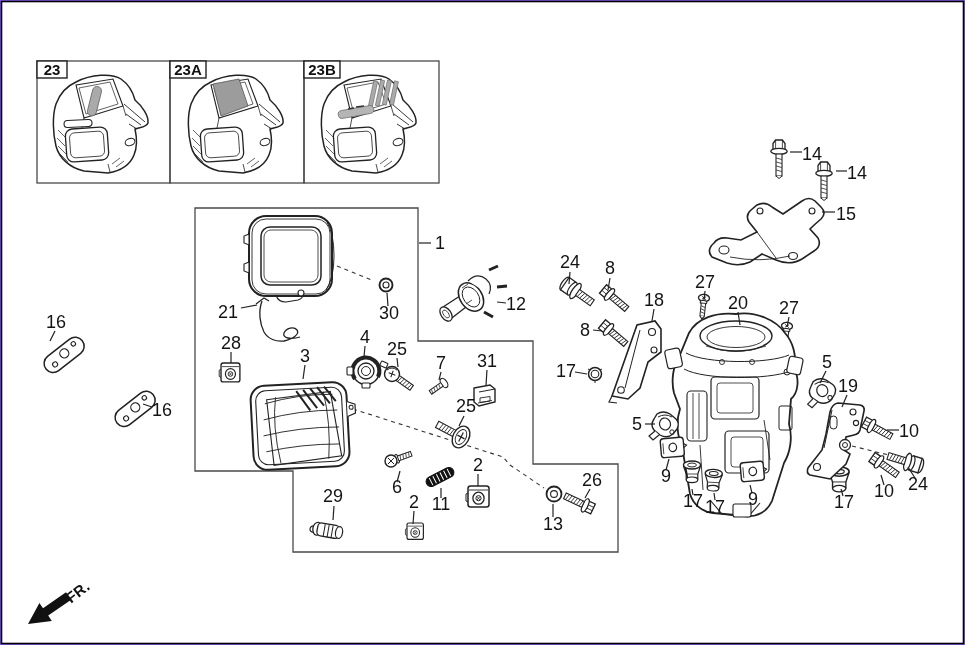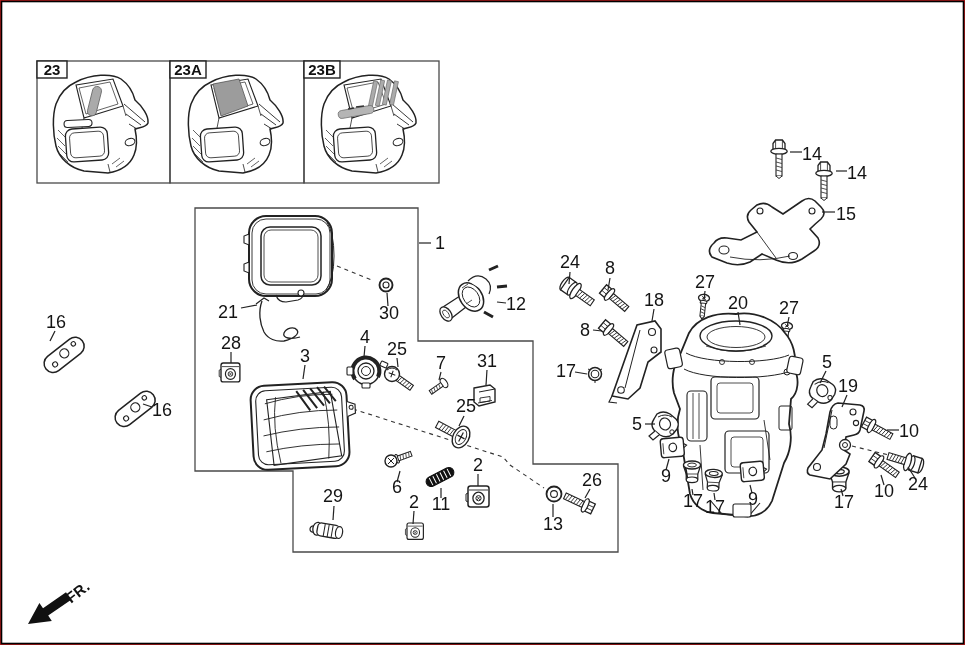--- a/index.html
+++ b/index.html
@@ -1,16 +1,16 @@
 <!DOCTYPE html>
 <html><head>
 <meta charset="utf-8">
 <style>
   html,body{margin:0;padding:0;background:#e8e8e8;}
-  .stage{position:relative;width:965px;height:645px;background:#b91c1c;overflow:hidden;}
+  .stage{position:relative;width:965px;height:645px;background:#8b5cf6;overflow:hidden;}
   svg{display:block;}
   .co{font:18px "Liberation Sans", sans-serif;fill:#141414;}
   .box-label{font:bold 15px "Liberation Sans", sans-serif;fill:#111;}
   .fr-label{font:bold 15px "Liberation Sans", sans-serif;fill:#111;letter-spacing:.5px;}
   .leader{stroke:#222;stroke-width:1.2;fill:none;}
   .dash{stroke:#333;stroke-width:1.1;fill:none;stroke-dasharray:4 4;}
   .boxline{stroke:#4a4a4a;stroke-width:1.3;fill:none;}
 </style>
 </head>
 <body>

